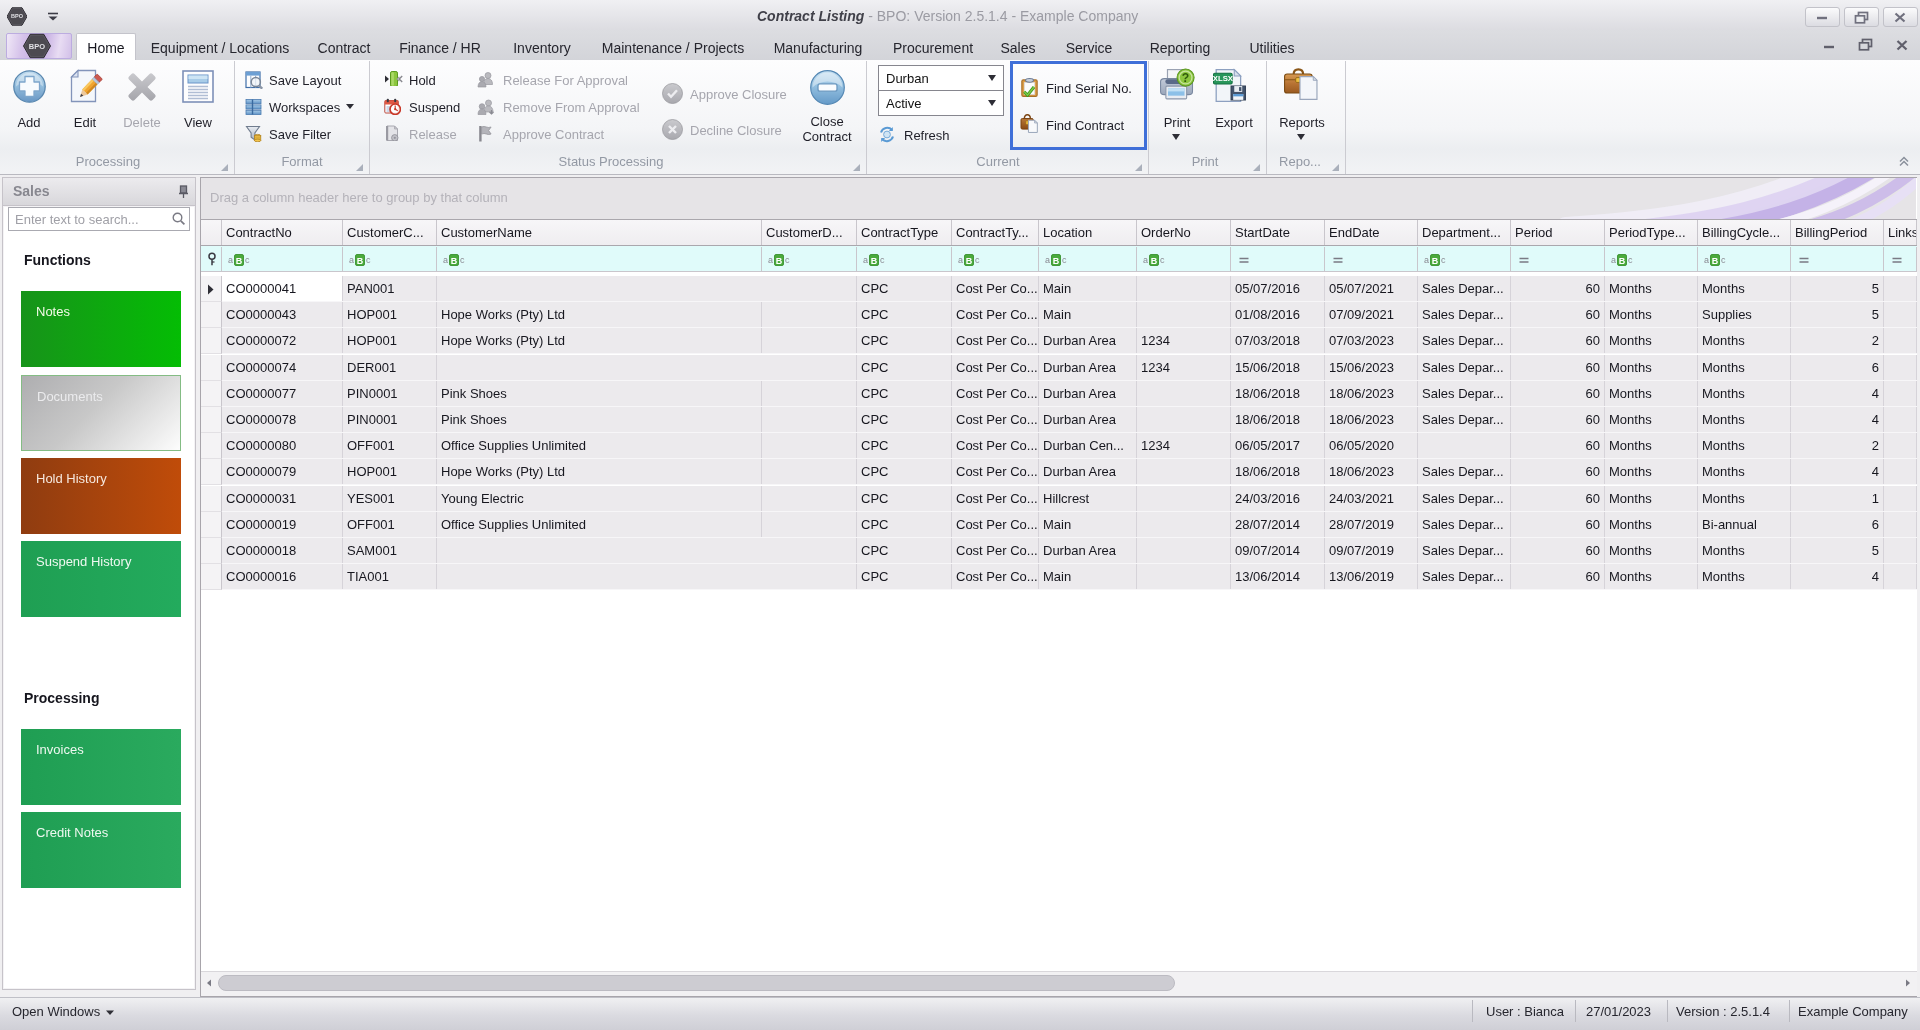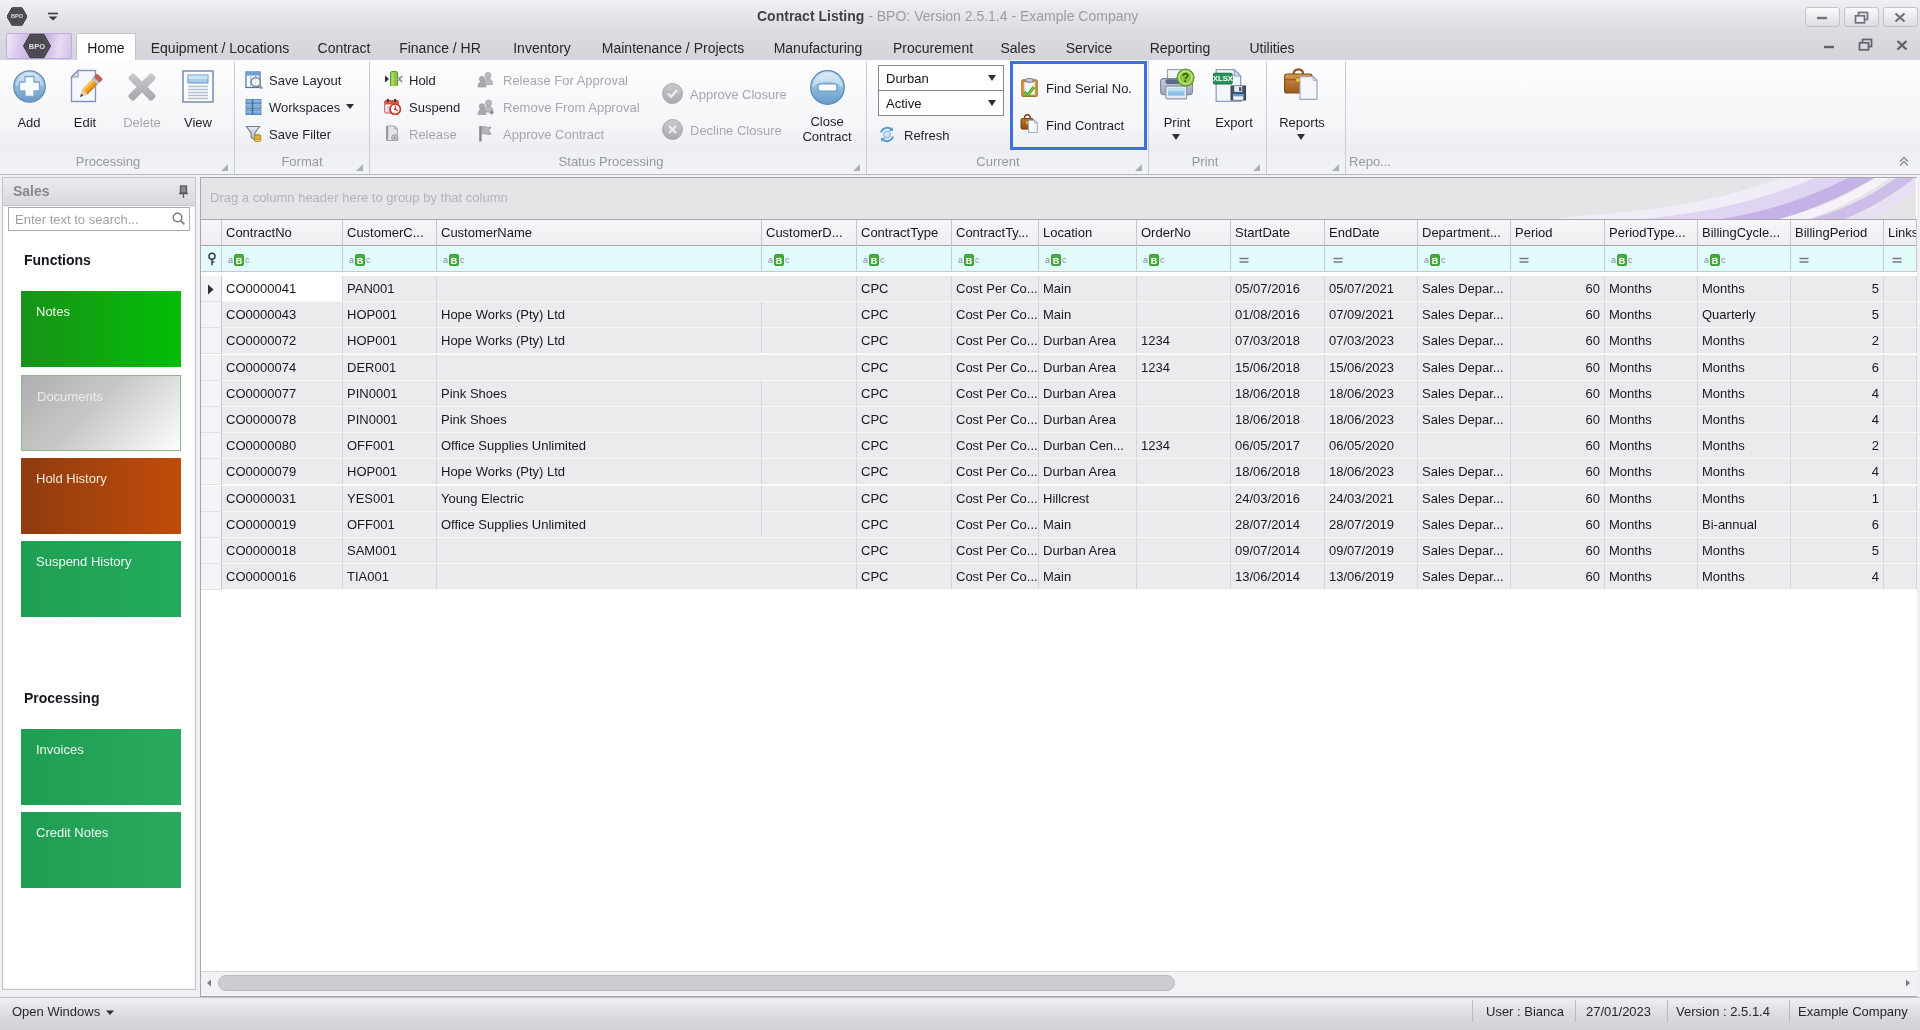--- a/index.html
+++ b/index.html
@@ -1,21 +1,21 @@
 <!DOCTYPE html>
 <html><head><meta charset="utf-8">
 <style>
 * { margin:0; padding:0; box-sizing:border-box; }
 html,body { width:1920px; height:1030px; overflow:hidden; }
 body { font-family:"Liberation Sans", sans-serif; font-size:13px; color:#1a1a1a; background:#fff; position:relative; }
 .abs { position:absolute; }
 svg { display:block; }
 #titlebar { left:0; top:0; width:1920px; height:30px; background:linear-gradient(#f0f0f3,#dcdce1); }
 #title-text { left:757px; top:8px; font-size:14px; color:#9b9ba3; white-space:nowrap; }
-#title-text b { color:#404049; }
+#title-text b { color:#404049;font-style:italic; }
 .winbtn { top:7px; width:35px; height:20px; border:1px solid #c2c2c9; border-radius:3px;
   background:linear-gradient(#fbfbfc,#dcdce2); }
 #tabrow { left:0; top:30px; width:1920px; height:30px; background:linear-gradient(#dcdde1,#d3d4d9); }
 #appbtn { left:6px; top:33px; width:66px; height:26px; border:1px solid #bcace0; border-radius:2px;
   background:linear-gradient(100deg,#f0e8f7 0%,#d5c2ea 25%,#c2aae0 55%,#e8dcf3 80%,#d2c0e8 100%); }
 #hometab { left:76px; top:33px; width:60px; height:27px; background:#fff; border:1px solid #c4c4cb; border-bottom:none;
   border-radius:2px 2px 0 0; text-align:center; line-height:29px; font-size:14px; color:#17171f; }
 .tab { top:33px; height:27px; line-height:30px; font-size:14px; color:#26262e; text-align:center; }
 #ribbon { left:0; top:60px; width:1920px; height:115px;
   background:linear-gradient(#fdfdfe 0%,#f4f5f7 60%,#eceef1 78%,#f2f3f5 100%); border-bottom:1px solid #b9b9c0; }
@@ -130,21 +130,21 @@
     <path d="M7 0 v7 h-7 z" fill="#aab0bb"></path>
   </svg>
 <div class="glabel abs" style="left:866px;width:264px">Current</div>
 <svg class="abs" style="left:1135px;top:164px" width="7" height="7" viewBox="0 0 7 7">
     <path d="M7 0 v7 h-7 z" fill="#aab0bb"></path>
   </svg>
 <div class="glabel abs" style="left:1148px;width:114px">Print</div>
 <svg class="abs" style="left:1253px;top:164px" width="7" height="7" viewBox="0 0 7 7">
     <path d="M7 0 v7 h-7 z" fill="#aab0bb"></path>
   </svg>
-<div class="glabel abs" style="left:1336px;width:68px">Repo...</div>
+<div class="glabel abs" style="left:1266px;width:68px">Repo...</div>
 <svg class="abs" style="left:1332px;top:164px" width="7" height="7" viewBox="0 0 7 7">
     <path d="M7 0 v7 h-7 z" fill="#aab0bb"></path>
   </svg>
 <svg class="abs" style="left:13px;top:70px" width="33" height="33" viewBox="0 0 33 33">
     <defs>
       <linearGradient id="gadd" x1="0" y1="0" x2="0" y2="1">
       <stop offset="0" stop-color="#c2dcef"></stop>
         <stop offset="0.5" stop-color="#92bcdc"></stop>
         <stop offset="1" stop-color="#6896c4"></stop>
       </linearGradient>
@@ -601,21 +601,21 @@
 <div class="cell" style="left:561px;width:95px"></div>
 <div class="cell" style="left:656px;width:95px">CPC</div>
 <div class="cell" style="left:751px;width:87px">Cost Per Co...</div>
 <div class="cell" style="left:838px;width:98px">Main</div>
 <div class="cell" style="left:936px;width:94px"></div>
 <div class="cell" style="left:1030px;width:94px">01/08/2016</div>
 <div class="cell" style="left:1124px;width:93px">07/09/2021</div>
 <div class="cell" style="left:1217px;width:93px">Sales Depar...</div>
 <div class="cell num" style="left:1310px;width:94px">60</div>
 <div class="cell" style="left:1404px;width:93px">Months</div>
-<div class="cell" style="left:1497px;width:93px">Quarterly</div>
+<div class="cell" style="left:1497px;width:93px">Supplies</div>
 <div class="cell num" style="left:1590px;width:93px">5</div>
 <div class="cell num" style="left:1683px;width:33px"></div>
 </div>
 <div class="rind" style="top:302.2px"></div>
 <div class="row" style="top:328.4px">
 <div class="cell" style="left:21px;width:121px">CO0000072</div>
 <div class="cell" style="left:142px;width:94px">HOP001</div>
 <div class="cell" style="left:236px;width:325px">Hope Works (Pty) Ltd</div>
 <div class="cell" style="left:561px;width:95px"></div>
 <div class="cell" style="left:656px;width:95px">CPC</div>

